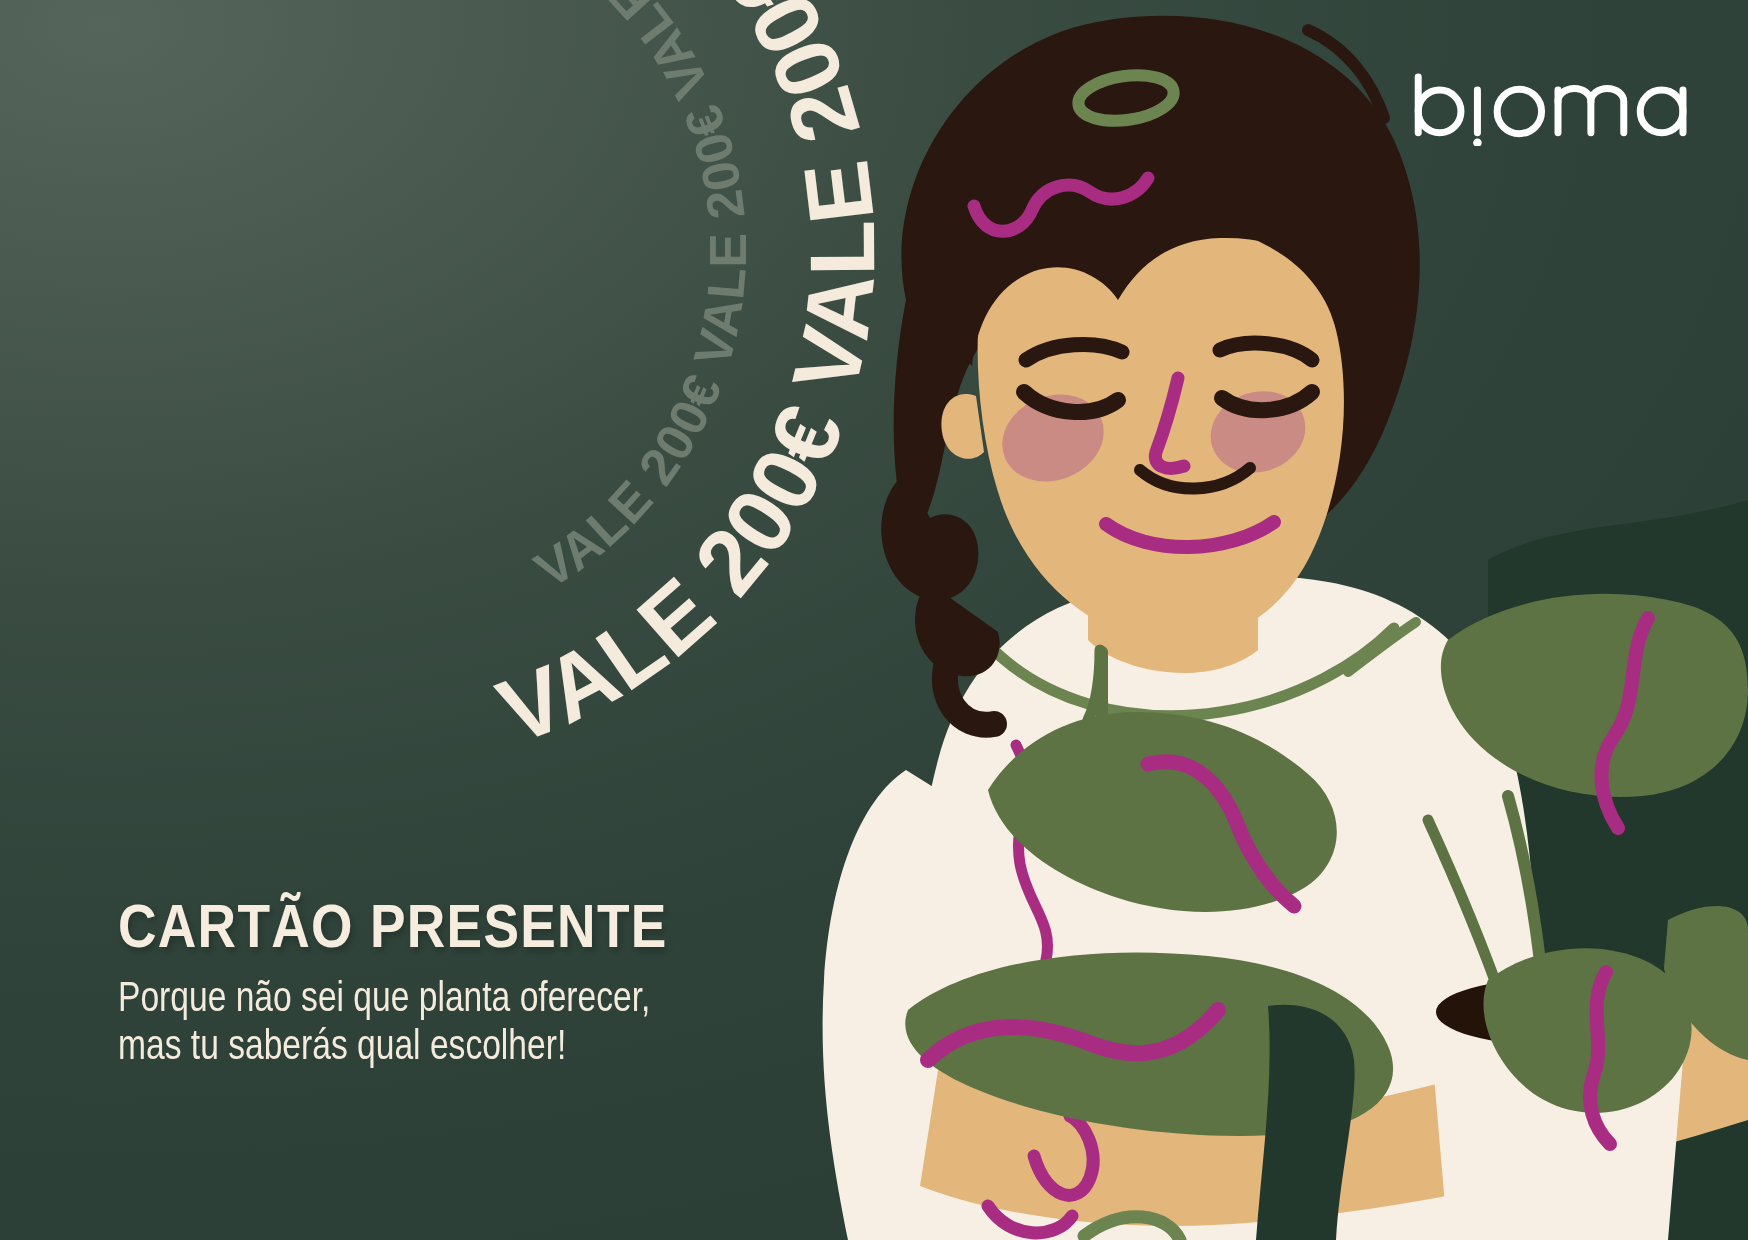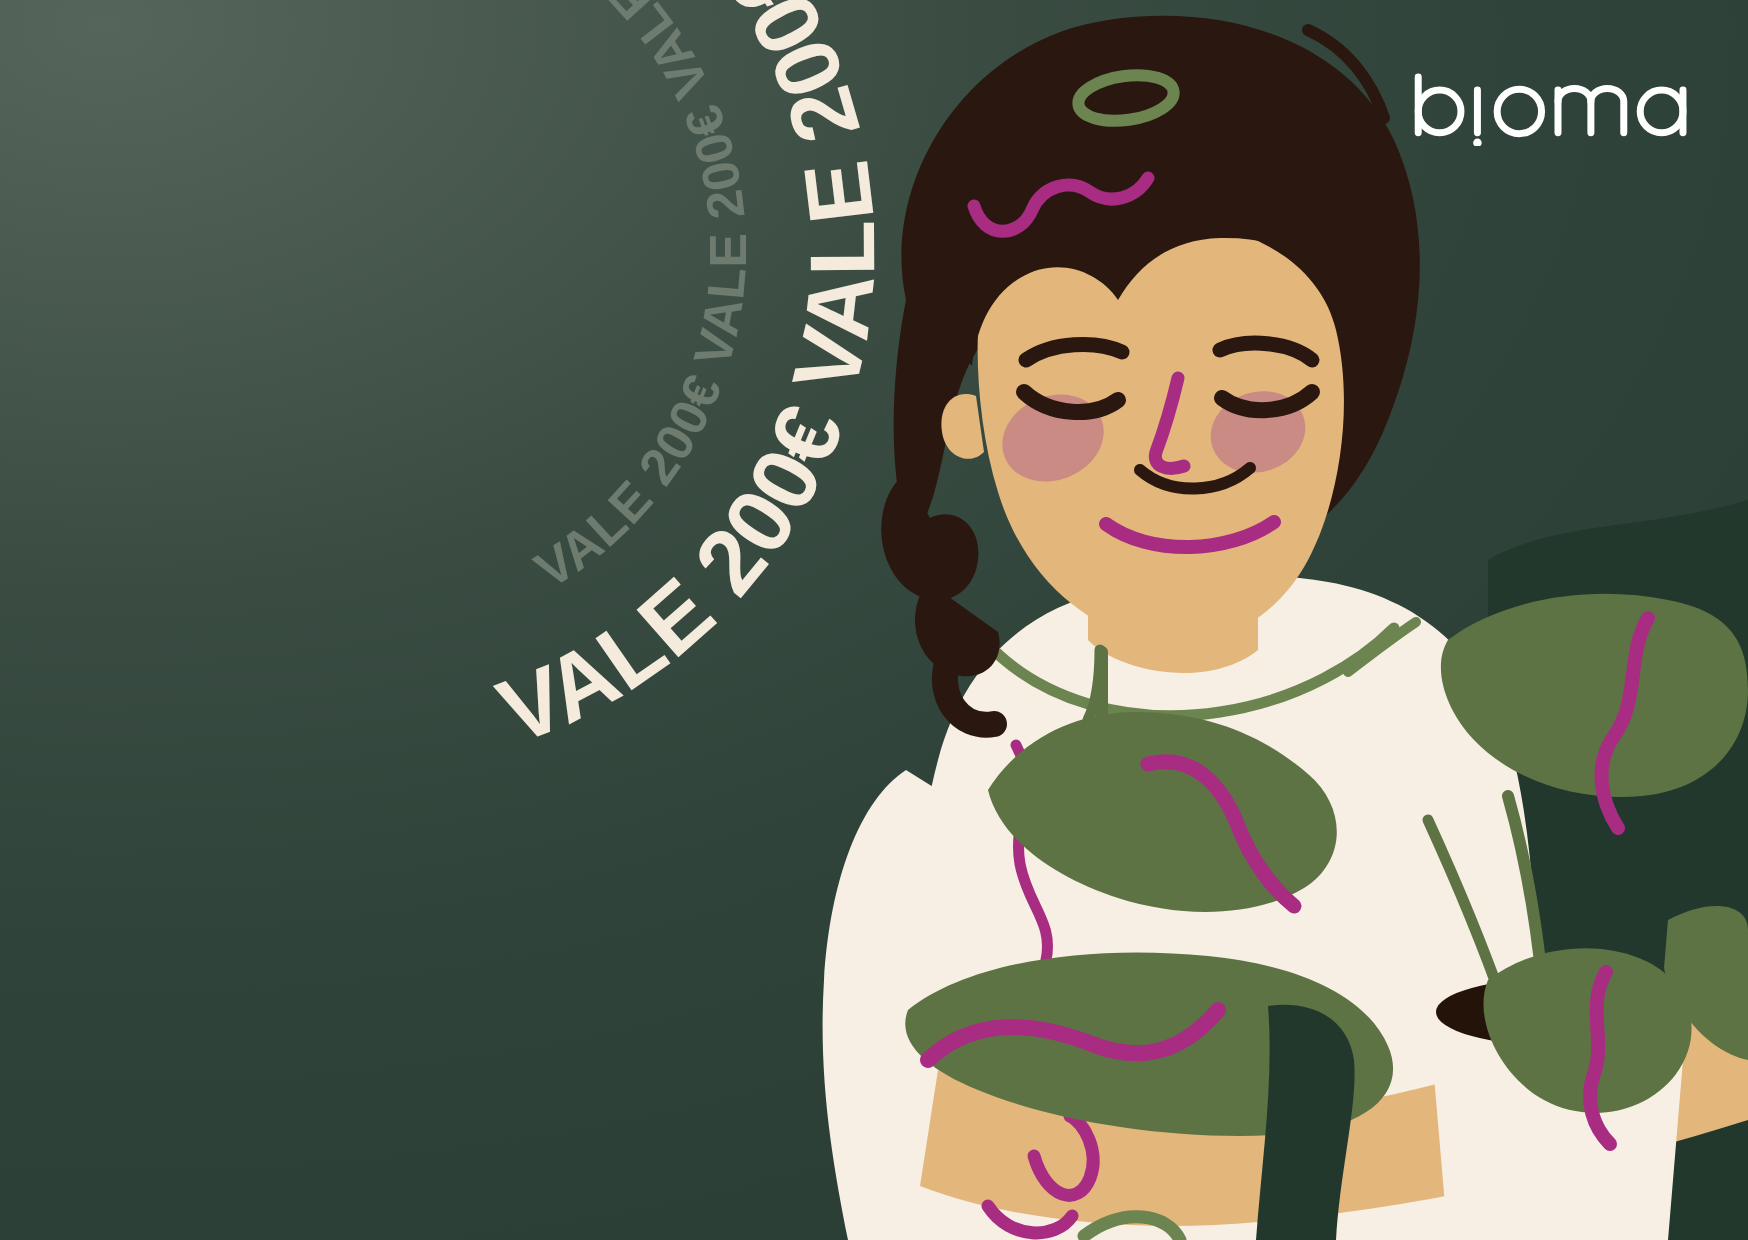--- a/index.html
+++ b/index.html
@@ -281,14 +281,21 @@
         <path d="M720,796 C740,866 752,946 756,1006" fill="none" stroke="#5D7344" stroke-width="12" stroke-linecap="round"></path>
         <path d="M640,820 C672,890 700,960 716,1006" fill="none" stroke="#5D7344" stroke-width="11" stroke-linecap="round"></path>
 
         <path d="M480,1006 C520,1000 560,1016 566,1060 C570,1104 552,1170 548,1240 L468,1240 C474,1160 486,1080 480,1006 Z" fill="#22382C"></path>
 
         <path d="M296,1236 C336,1206 380,1214 392,1240" fill="none" stroke="#6B8450" stroke-width="13" stroke-linecap="round"></path>
       </g>
     </svg>
   </div>
 
+  <div class="copy">
+    <div class="headline">CARTÃO PRESENTE</div>
+    <div class="subline">
+      <div>Porque não sei que planta oferecer,</div>
+      <div>mas tu saberás qual escolher!</div>
+    </div>
+  </div>
 
 </div>
 
 </body></html>

